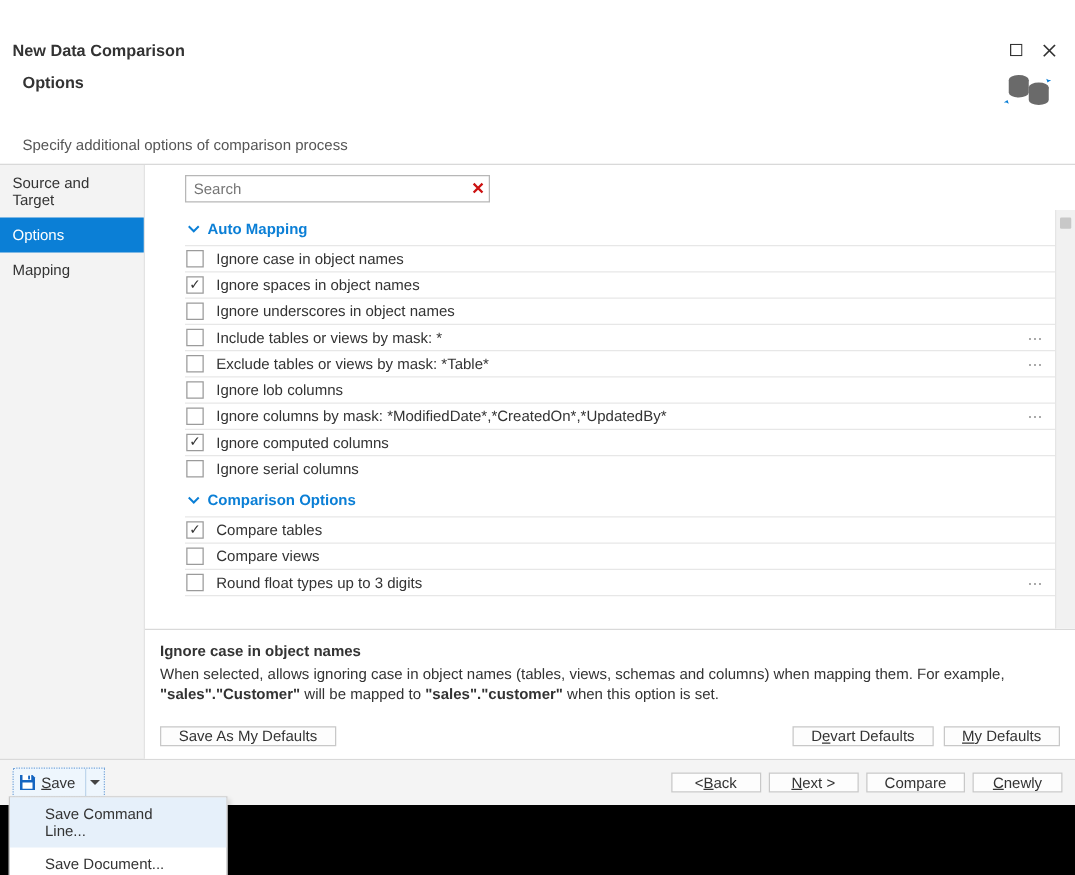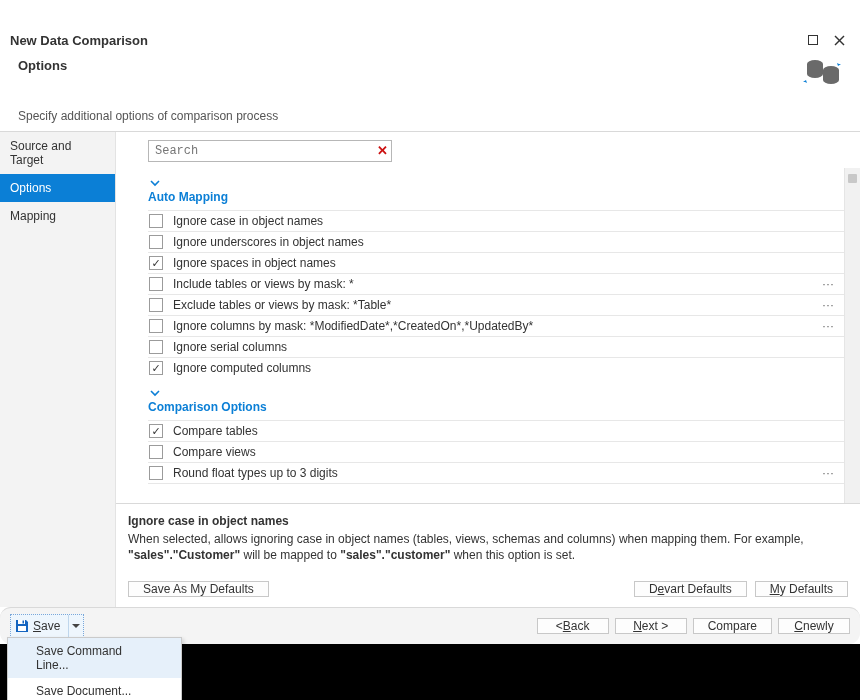--- a/index.html
+++ b/index.html
@@ -18,48 +18,48 @@
   .header-icon { width: 42px; height: 42px; margin-right: 6px; margin-top: -6px; }
   
   .body { flex: 1; display: flex; border-top: 1px solid #d9d9d9; overflow: hidden; background: #f7f7f7; }
   .sidebar { width: 116px; background: #f3f3f3; border-right: 1px solid #e3e3e3; }
   .sidebar-item { padding: 7px 10px; font-size: 12px; cursor: default; }
   .sidebar-item.active { background: #0b7fd6; color: #fff; }
   
   .main { flex: 1; display: flex; flex-direction: column; background: #fff; position: relative; }
   .search-row { padding: 8px 32px 6px 32px; background: #fff; }
   .search-box { position: relative; width: 244px; }
-  .search-input { width: 100%; height: 22px; border: 1px solid #b7b7b7; padding: 2px 22px 2px 6px; font-size: 12px; font-family: Liberation Mono, monospace; }
+  .search-input { width: 100%; height: 22px; border: 1px solid #b7b7b7; padding: 2px 22px 2px 6px; font-size: 12px; }
   .search-clear { position: absolute; right: 4px; top: 3px; color: #c11; font-weight: bold; font-size: 13px; cursor: pointer; }
   
   .options-area { flex: 1; overflow: hidden; display: flex; background: #fff; }
   .options-scroll { flex: 1; overflow: hidden; padding-left: 32px; }
   .scrollbar-gutter { width: 16px; background: #f1f1f1; border-left: 1px solid #e5e5e5; position: relative; }
   .scrollbar-thumb { position: absolute; top: 6px; left: 3px; right: 3px; height: 9px; background: #c8c8c8; border-radius: 1px; }
-  .group-header { display: flex; align-items: flex-start; padding: 8px 0 6px 0; flex-direction: column; }
+  .group-header { display: flex; align-items: flex-start; padding: 8px 0 6px 0; }
   .group-chevron { width: 14px; height: 14px; margin-right: 4px; }
   .group-title { color: #0b7fd6; font-weight: 600; font-size: 12px; }
   .opt-row { display: flex; align-items: center; height: 21px; border-top: 1px solid #e7e7e7; padding-right: 6px; }
   .opt-row:last-child { border-bottom: 1px solid #e7e7e7; }
   .opt-check { width: 14px; height: 14px; border: 1px solid #9b9b9b; margin-left: 1px; margin-right: 10px; display: flex; align-items: center; justify-content: center; flex-shrink: 0; background: #fff; }
   .opt-check.checked::after { content: "✓"; font-size: 11px; color: #333; line-height: 1; }
   .opt-label { flex: 1; font-size: 12px; color: #333; white-space: nowrap; overflow: hidden; text-overflow: ellipsis; }
   .opt-ellipsis { color: #666; font-size: 12px; padding: 0 4px; }
   
   .desc-area { border-top: 1px solid #d9d9d9; background: #fff; padding: 10px 20px 10px 12px; font-size: 12px; color: #333; }
   .desc-title { font-weight: 600; margin-bottom: 3px; }
   .desc-body { line-height: 1.35; }
   .desc-body b { font-weight: 600; }
   
   .midbtns { display: flex; padding: 8px 12px 10px 12px; gap: 8px; background: #fff; }
   .midbtns .spacer { flex: 1; }
   .btn { height: 16px; padding: 0 14px; background: #fdfdfd; border: 1px solid #c8c8c8; font-size: 12px; color: #333; display: inline-flex; align-items: center; justify-content: center; cursor: default; }
   .btn u { text-decoration: underline; }
   
-  .footer { height: 37px; background: #f4f4f4; border-top: 1px solid #d9d9d9; display: flex; align-items: center; padding: 0 10px; gap: 6px; border-radius: 11px; }
+  .footer { height: 37px; background: #f4f4f4; border-top: 1px solid #d9d9d9; display: flex; align-items: center; padding: 0 10px; gap: 6px; }
   .footer .spacer { flex: 1; }
   .footer .btn { min-width: 72px; }
   .save-split { display: flex; height: 24px; border: 1px dotted #7aa7d9; background: #eef6fd; }
   .save-main { display: flex; align-items: center; padding: 0 8px 0 4px; gap: 4px; border-right: 1px solid #bfd6ec; }
   .save-drop { width: 14px; display: flex; align-items: center; justify-content: center; }
   .disk-icon { width: 14px; height: 14px; }
   
   .save-menu { position: absolute; left: 7px; top: 637px; width: 175px; background: #fff; border: 1px solid #cacaca; box-shadow: 2px 2px 4px rgba(0,0,0,.15); z-index: 50; }
   .menu-item { padding: 6px 28px; font-size: 12px; }
   .menu-item.hover { background: #e6f0fa; }
@@ -125,49 +125,53 @@
             <svg class="group-chevron" viewBox="0 0 14 14">
                   <path d="M3 5 l4 4 4-4" fill="none" stroke="#0b7fd6" stroke-width="1.6"></path>
                 </svg>
             <span class="group-title">Auto Mapping</span>
           </div>
           <div class="opt-row">
                 <span class="opt-check"></span>
                 <span class="opt-label">Ignore case in object names</span>
               </div>
           <div class="opt-row">
-                <span class="opt-check"></span>
-                <span class="opt-label">Ignore underscores in object names</span>
-              </div>
-          <div class="opt-row">
                 <span class="opt-check checked"></span>
                 <span class="opt-label">Ignore spaces in object names</span>
               </div>
           <div class="opt-row">
                 <span class="opt-check"></span>
+                <span class="opt-label">Ignore underscores in object names</span>
+              </div>
+          <div class="opt-row">
+                <span class="opt-check"></span>
                 <span class="opt-label">Include tables or views by mask: *</span>
                 <span class="opt-ellipsis">···</span>
               </div>
           <div class="opt-row">
                 <span class="opt-check"></span>
                 <span class="opt-label">Exclude tables or views by mask: *Table*</span>
                 <span class="opt-ellipsis">···</span>
               </div>
           <div class="opt-row">
                 <span class="opt-check"></span>
+                <span class="opt-label">Ignore lob columns</span>
+              </div>
+          <div class="opt-row">
+                <span class="opt-check"></span>
                 <span class="opt-label">Ignore columns by mask: *ModifiedDate*,*CreatedOn*,*UpdatedBy*</span>
                 <span class="opt-ellipsis">···</span>
-              </div>
-          <div class="opt-row">
-                <span class="opt-check"></span>
-                <span class="opt-label">Ignore serial columns</span>
               </div>
           <div class="opt-row">
                 <span class="opt-check checked"></span>
                 <span class="opt-label">Ignore computed columns</span>
+              </div>
+          <div class="opt-row">
+                <span class="opt-check"></span>
+                <span class="opt-label">Ignore serial columns</span>
               </div>
 
           <div class="group-header">
             <svg class="group-chevron" viewBox="0 0 14 14">
                   <path d="M3 5 l4 4 4-4" fill="none" stroke="#0b7fd6" stroke-width="1.6"></path>
                 </svg>
             <span class="group-title">Comparison Options</span>
           </div>
           <div class="opt-row">
                 <span class="opt-check checked"></span>

